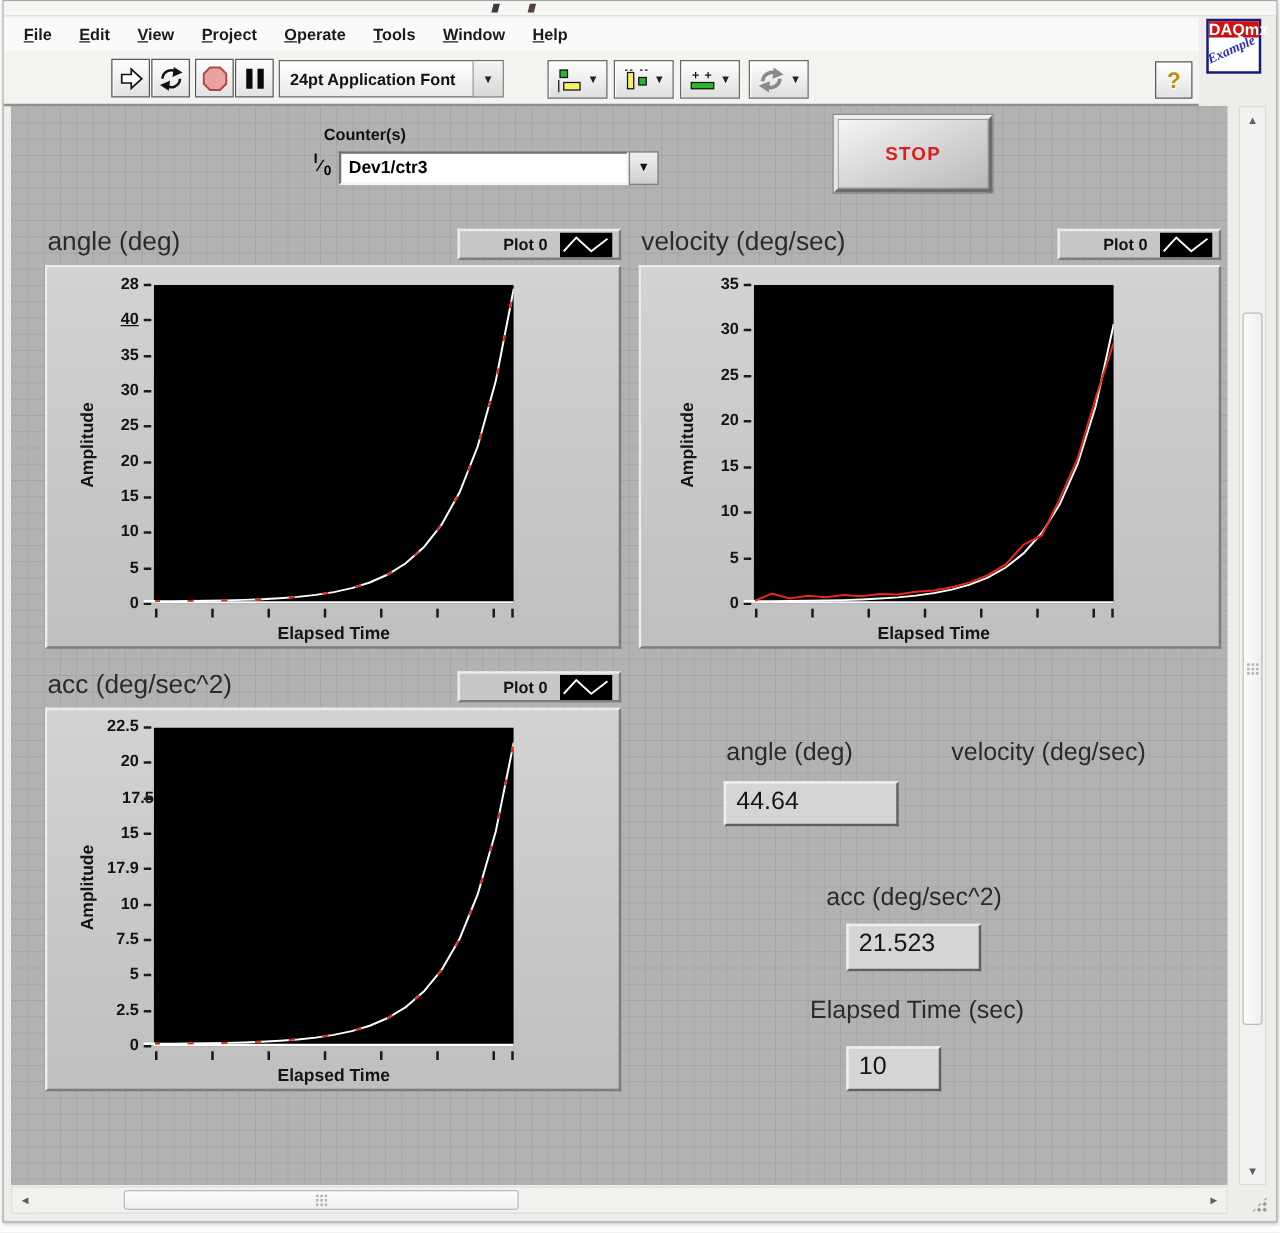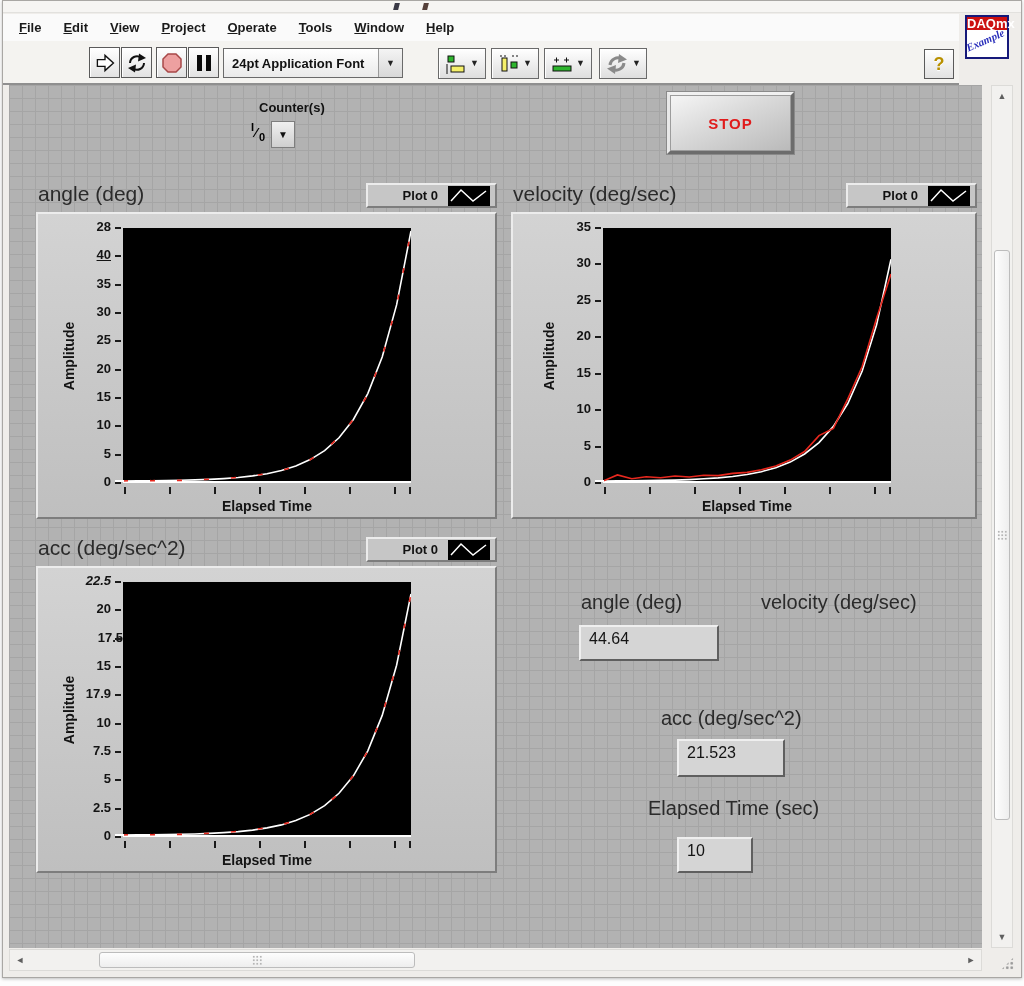--- a/index.html
+++ b/index.html
@@ -47,21 +47,21 @@
   .legend{position:absolute;top:1px;height:25px;background:#c6c6c6;border-top:2px solid #ececec;border-left:2px solid #ececec;border-right:2px solid #7d7d7d;border-bottom:2px solid #7d7d7d;display:flex;align-items:center;justify-content:flex-end;gap:10px;padding:0 5px;text-align:center;}
   .legend .leg-label{font-size:13px;font-weight:700;color:#111;}
   .chart-panel{position:absolute;left:0;top:30px;height:307px;background:linear-gradient(180deg,#d3d3d3,#bfbfbf);border-top:2px solid #ececec;border-left:2px solid #ececec;border-right:2px solid #7d7d7d;border-bottom:2px solid #7d7d7d;}
   .ytick-label{position:absolute;font-size:13px;font-weight:600;color:#141414;text-align:right;}
   .tickdash{position:absolute;background:#1a1a1a;}
   .yaxis-label{position:absolute;font-size:14px;font-weight:600;color:#141414;writing-mode:vertical-rl;transform:rotate(180deg);}
   .xaxis-label{position:absolute;font-size:14px;font-weight:600;color:#141414;text-align:center;}
   .baseline-ext{position:absolute;background:#fff;}
   
   .ind-label{position:absolute;font-size:20px;color:#2b2b2b;white-space:nowrap;}
-  .ind-box{position:absolute;background:#d5d5d5;border-top:2px solid #efefef;border-left:2px solid #efefef;border-right:2px solid #5f5f5f;border-bottom:2px solid #5f5f5f;font-size:16px;color:#141414;padding:3px 0 0 8px;}
+  .ind-box{position:absolute;background:#d5d5d5;border-top:2px solid #efefef;border-left:2px solid #efefef;border-right:2px solid #5f5f5f;border-bottom:2px solid #5f5f5f;font-size:20px;color:#141414;padding:3px 0 0 8px;}
   
   .vscroll{position:absolute;right:8px;top:84px;width:22px;height:863px;background:#f2f1ef;border:1px solid #dcdbd8;}
   .hscroll{position:absolute;left:6px;top:948px;width:973px;height:22px;background:#f2f1ef;border:1px solid #dcdbd8;}
   .sb-arrow{position:absolute;display:flex;align-items:center;justify-content:center;font-size:9px;color:#5f5f5f;background:#f2f1ef;}
   .sb-thumb{position:absolute;background:linear-gradient(90deg,#fdfdfd,#eeeeee);border:1px solid #bcbcbc;border-radius:3px;}
   .hscroll .sb-thumb{background:linear-gradient(180deg,#fdfdfd,#eeeeee);}
   .thumb-grip{position:absolute;left:50%;top:50%;transform:translate(-50%,-50%);width:10px;height:10px;background-image:radial-gradient(#b5b5b5 1px,transparent 1.2px);background-size:3.5px 3.5px;}
   .corner-grip{position:absolute;right:7px;bottom:7px;width:13px;height:13px;background-image:radial-gradient(#9a9a9a 1.2px,transparent 1.4px);background-size:4.5px 4.5px;background-position:bottom right;clip-path:polygon(100% 0,100% 100%,0 100%);}
 </style>
 </head>
@@ -168,20 +168,21 @@
 
     <div class="panel" id="panel">
 
       <div class="counter-label">Counter(s)</div>
       <div class="counter-combo">
         <div class="io-glyph">
           <span class="gi">I</span>
             <span class="gs">∕</span>
             <span class="go">0</span>
         </div>
+        <div class="counter-field">Dev1/ctr3</div>
         <div class="counter-arrow">
             <span>▼</span>
           </div>
       </div>
 
       <div class="stop-btn">
         <span class="stop-label" id="stop-label" style="color: rgb(224, 27, 27);">STOP</span>
       </div>
 
       <div class="chart" id="chart0" style="left: 27px; top: 97px; width: 461px; height: 337px;">
@@ -281,21 +282,21 @@
       <div class="chart" id="chart2" style="left: 27px; top: 451px; width: 461px; height: 337px;">
           <div class="chart-title">acc (deg/sec^2)</div>
           <div class="legend" style="left: 330px; width: 131px;">
             <span class="leg-label">Plot 0</span>
             <svg width="42" height="20">
               <rect width="42" height="20" fill="#000000"></rect>
               <polyline points="3,15 13,4 25,15 38,5" fill="none" stroke="#fff" stroke-width="1.5"></polyline>
             </svg>
           </div>
           <div class="chart-panel" style="width: 461px;">
-            <div class="ytick-label" style="left: 0px; top: 5px; width: 73px; font-style: italic;">22.5</div>
+            <div class="ytick-label" style="left: 0px; top: 5px; width: 73px;">22.5</div>
             <div class="tickdash" style="left: 77px; top: 13px; width: 6px; height: 2px;"></div>
             <div class="ytick-label" style="left: 0px; top: 33.3333px; width: 73px;">20</div>
             <div class="tickdash" style="left: 77px; top: 41.3333px; width: 6px; height: 2px;"></div>
             <div class="ytick-label" style="left: 12px; top: 61.6667px; width: 73px;">17.5</div>
             <div class="tickdash" style="left: 77px; top: 69.6667px; width: 6px; height: 2px;"></div>
             <div class="ytick-label" style="left: 0px; top: 90px; width: 73px;">15</div>
             <div class="tickdash" style="left: 77px; top: 98px; width: 6px; height: 2px;"></div>
             <div class="ytick-label" style="left: 0px; top: 118.333px; width: 73px;">17.9</div>
             <div class="tickdash" style="left: 77px; top: 126.333px; width: 6px; height: 2px;"></div>
             <div class="ytick-label" style="left: 0px; top: 146.667px; width: 73px;">10</div>

